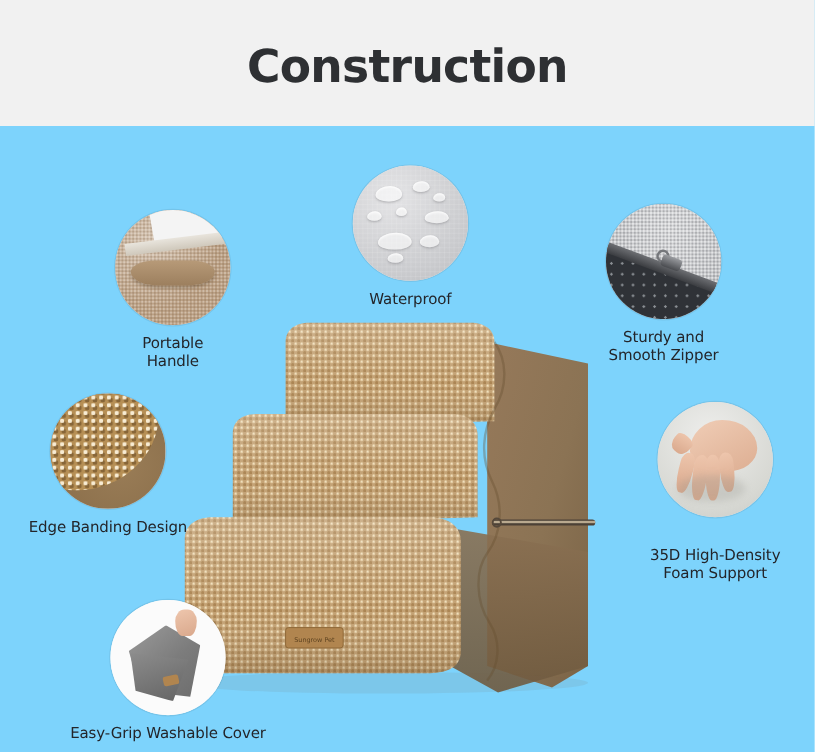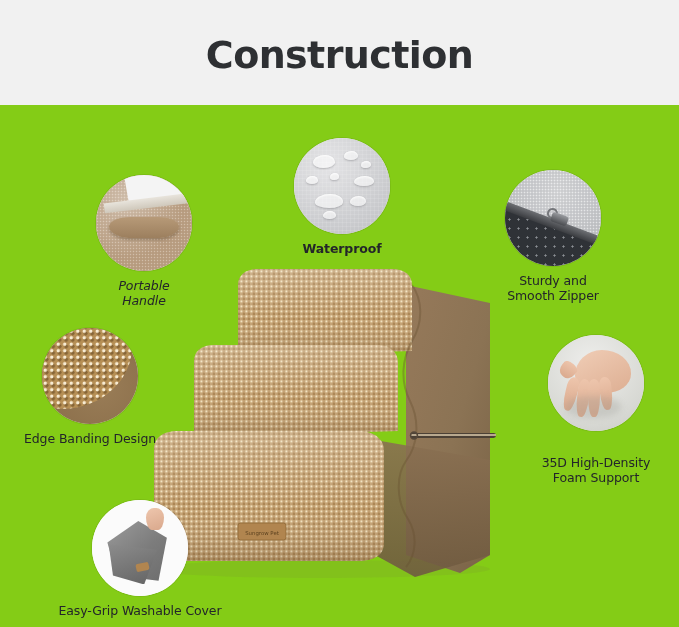--- a/index.html
+++ b/index.html
@@ -7,21 +7,21 @@
     width: 679px;
     height: 627px;
     overflow: hidden;
     background: #ffffff;
     font-family: "Liberation Sans", sans-serif;
   }
   #page {
     position: relative;
     width: 679px;
     height: 627px;
-    background: #84cc16;
+    background: #7dd3fc;
   }
 
   
   .header-band {
     position: absolute;
     left: 0; top: 0;
     width: 679px; height: 105px;
     background: #f1f1f1;
   }
   .header-title {
@@ -308,24 +308,24 @@
     </svg>
   </div>
 
   <div class="feature" style="left:96px; top:175px;">
     <div class="circle" style="width:96px;height:96px;">
       <div class="fill tan-fabric"></div>
       <div class="handle-white"></div>
       <div class="handle-seam"></div>
       <div class="handle-strap"></div>
     </div>
-    <div class="caption" style="width:96px;font-style:italic;">Portable Handle</div>
-  </div>
-
-  <div class="feature" style="left:294px; top:138px;font-weight:bold;">
+    <div class="caption" style="width:96px;">Portable Handle</div>
+  </div>
+
+  <div class="feature" style="left:294px; top:138px;">
     <div class="circle" style="width:96px;height:96px;">
       <div class="fill grey-wet"></div>
       <div class="drop" style="left:20%; top:18%; width:22px; height:13px;"></div>
       <div class="drop" style="left:52%; top:14%; width:14px; height:9px;"></div>
       <div class="drop" style="left:12%; top:40%; width:12px; height:8px;"></div>
       <div class="drop" style="left:38%; top:36%; width:9px; height:7px;"></div>
       <div class="drop" style="left:63%; top:40%; width:20px; height:10px;"></div>
       <div class="drop" style="left:22%; top:58%; width:28px; height:14px;"></div>
       <div class="drop" style="left:58%; top:60%; width:16px; height:10px;"></div>
       <div class="drop" style="left:30%; top:76%; width:13px; height:8px;"></div>

